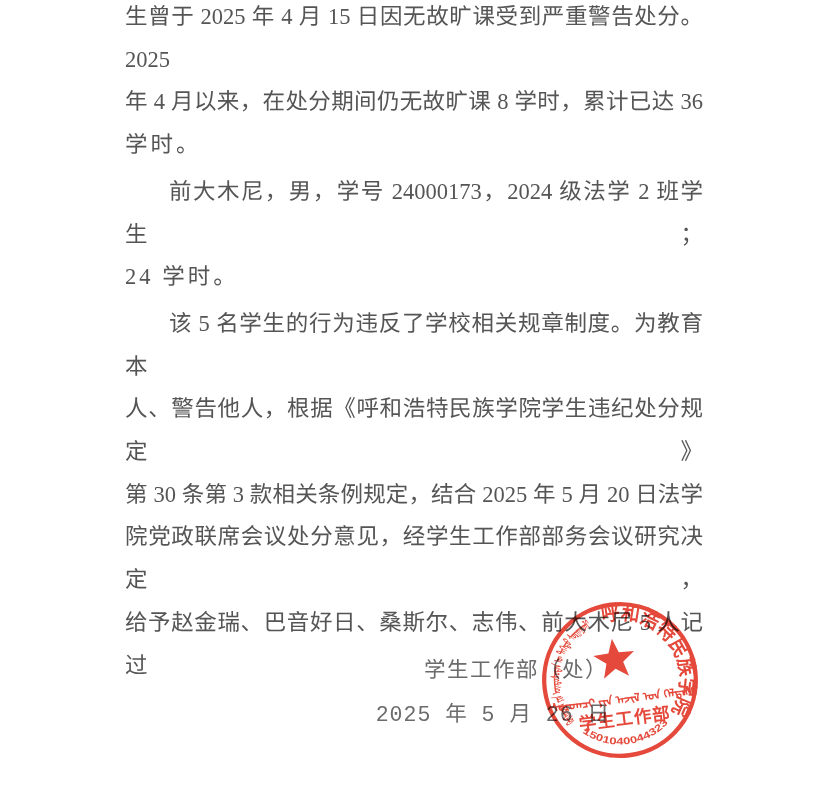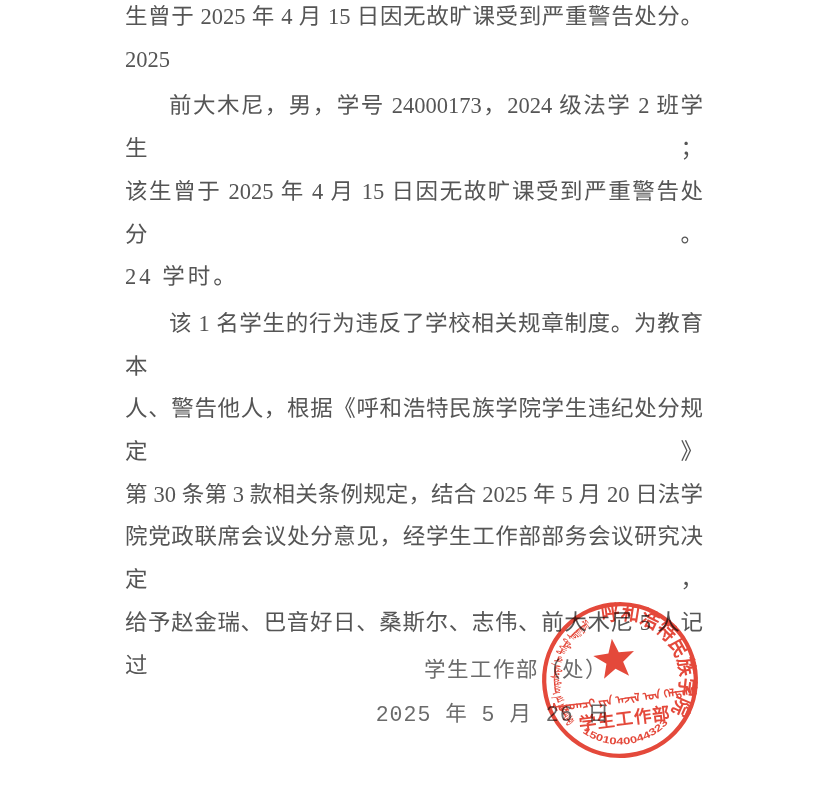--- a/index.html
+++ b/index.html
@@ -69,30 +69,31 @@
 </style>
 </head>
 <body>
 
 <div class="page">
 
   <div class="body-text">
 
     <div class="para">
       <div class="line j">生曾于 2025 年 4 月 15 日因无故旷课受到严重警告处分。2025</div>
+      <div class="line j">年 4 月以来，在处分期间仍无故旷课 8 学时，累计已达 36</div>
+      <div class="line e">学时。</div>
     </div>
 
     <div class="para">
       <div class="line j ind">前大木尼，男，学号 24000173，2024 级法学 2 班学生；</div>
-      <div class="line j">该生曾于 2025 年 4 月 15 日因无故旷课受到严重警告处分。</div>
       <div class="line e">24 学时。</div>
     </div>
 
     <div class="para">
-      <div class="line j ind">该 1 名学生的行为违反了学校相关规章制度。为教育本</div>
+      <div class="line j ind">该 5 名学生的行为违反了学校相关规章制度。为教育本</div>
       <div class="line j">人、警告他人，根据《呼和浩特民族学院学生违纪处分规定》</div>
       <div class="line j">第 30 条第 3 款相关条例规定，结合 2025 年 5 月 20 日法学</div>
       <div class="line j">院党政联席会议处分意见，经学生工作部部务会议研究决定，</div>
       <div class="line j">给予赵金瑞、巴音好日、桑斯尔、志伟、前大木尼 5 人记过</div>
 
     </div>
 
   </div>
 
   <div class="sig sig-dept">学生工作部（处）</div>

